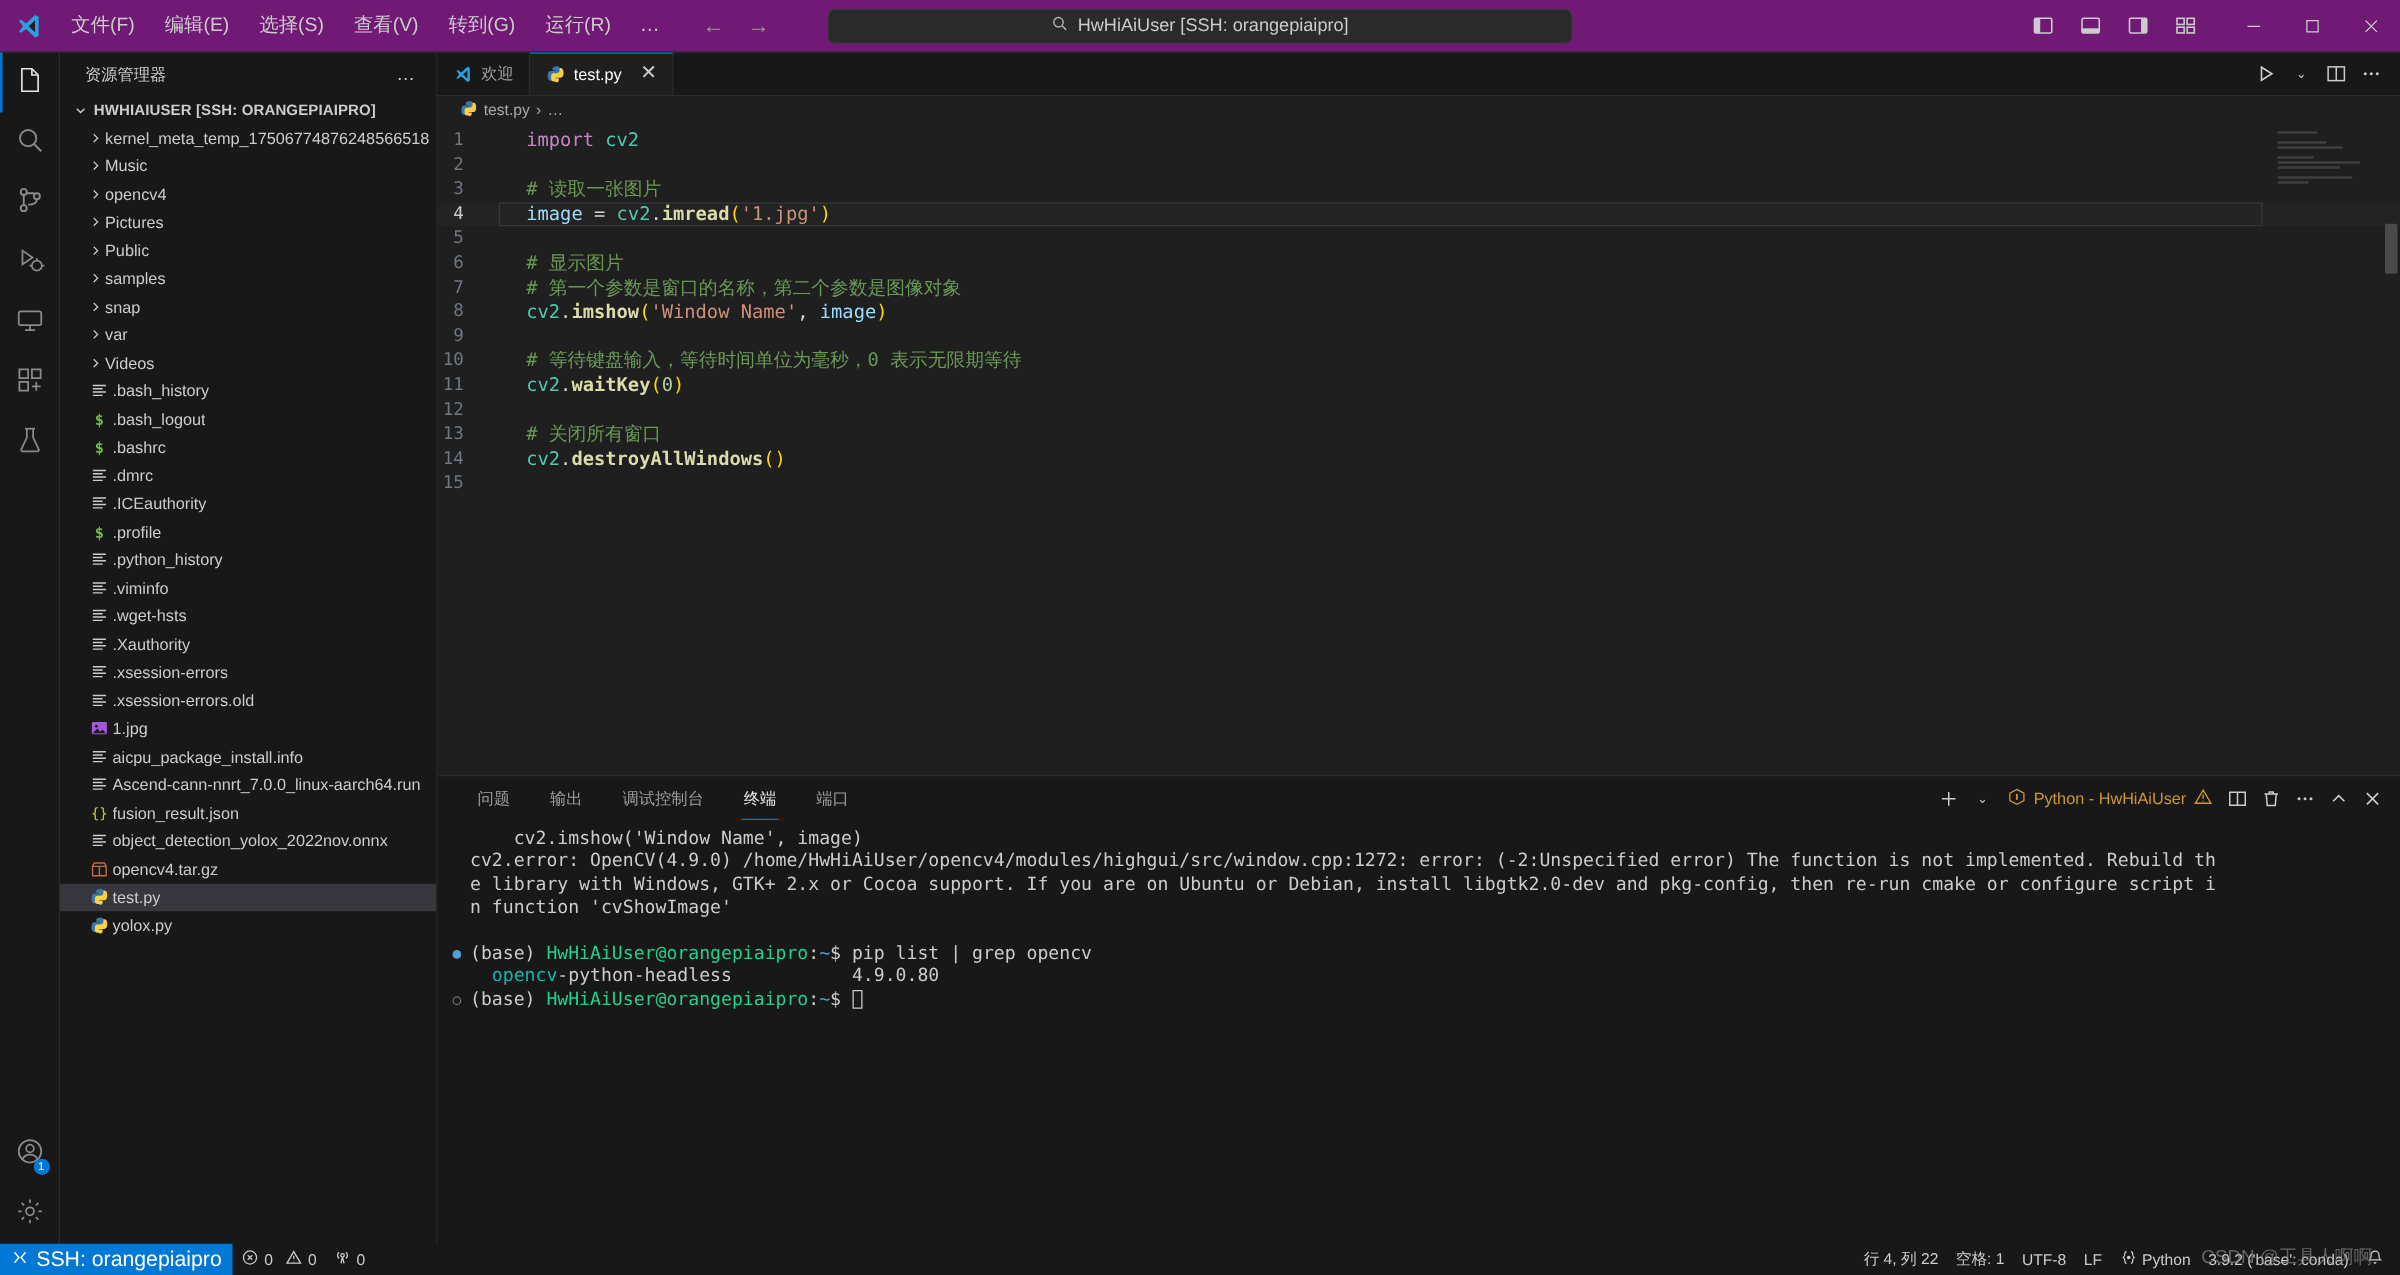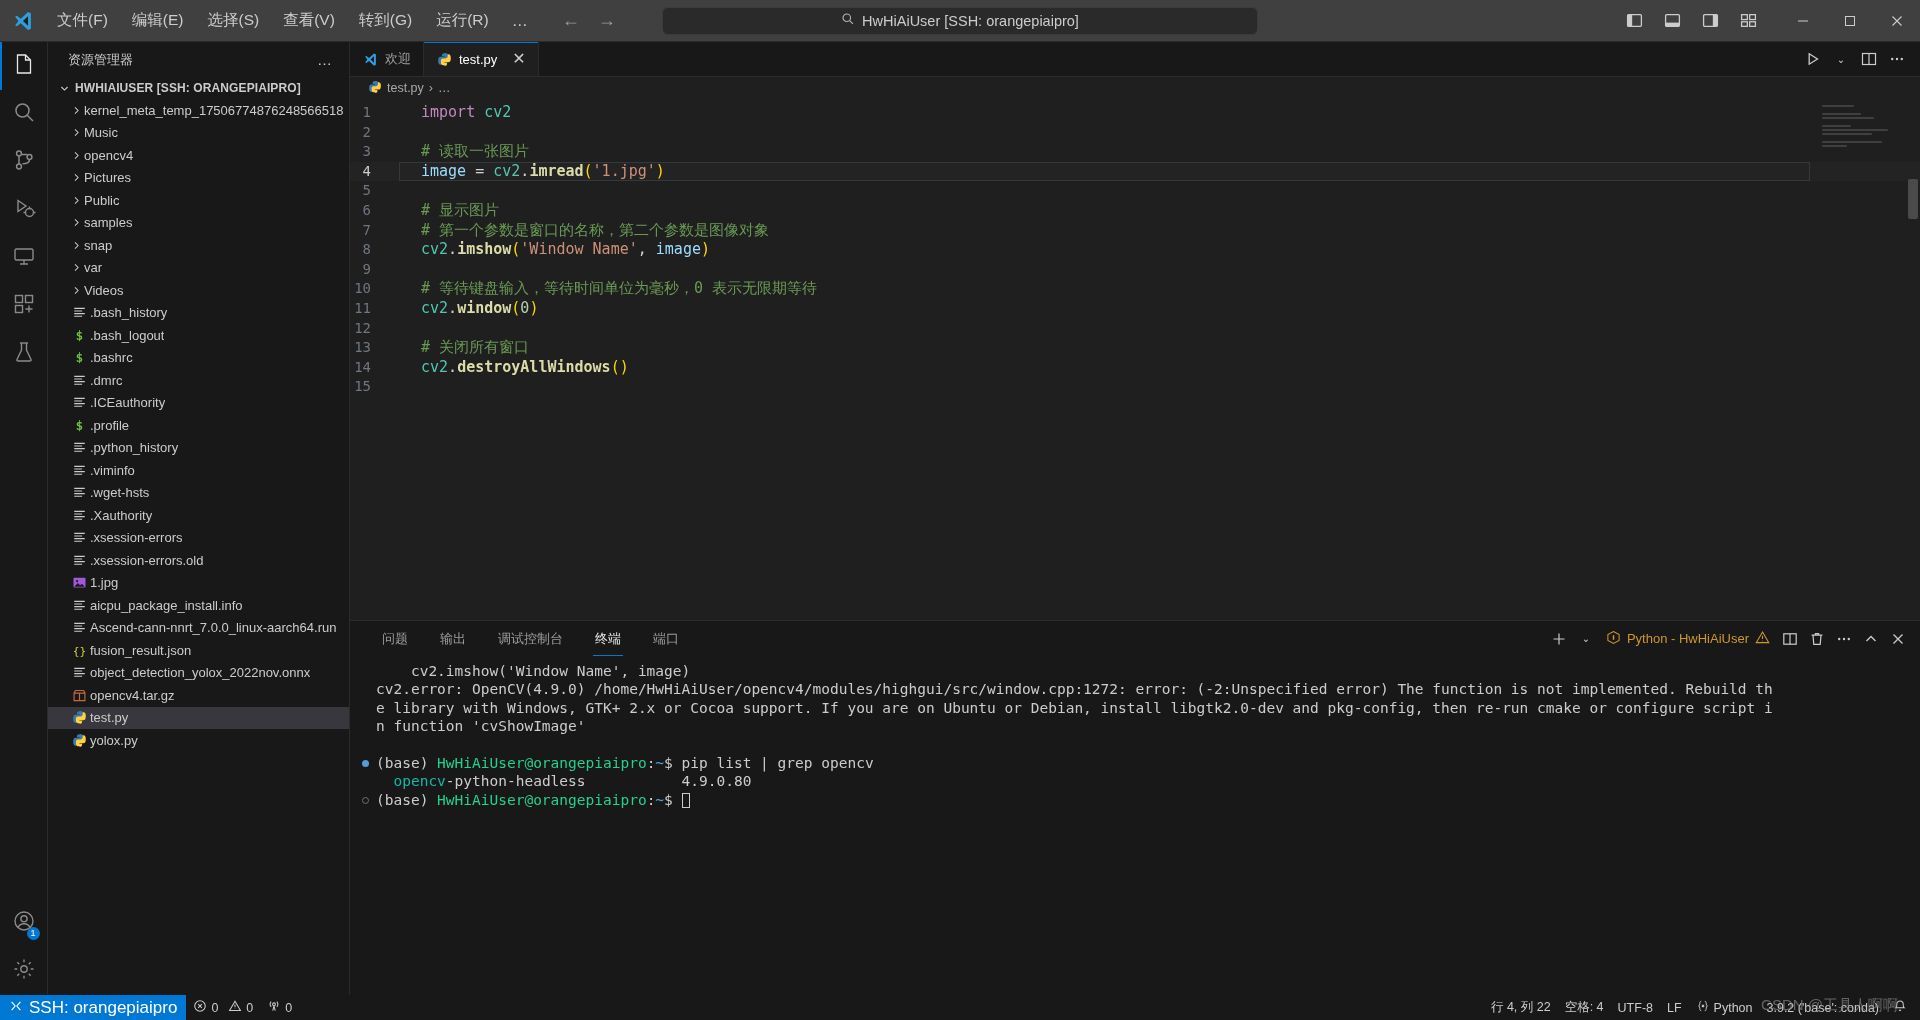--- a/index.html
+++ b/index.html
@@ -8,21 +8,21 @@
     background: #1f1f1f;
     font-family: "Liberation Sans", sans-serif;
     color: #cccccc;
     overflow: hidden;
   }
   .app { display: flex; flex-direction: column; width: 1920px; height: 1020px; }
 
   
   .titlebar {
     height: 42px; flex: 0 0 42px;
-    background: #404040;
+    background: #701a75;
     display: flex; align-items: center;
     border-bottom: 1px solid #2b2b2b;
     position: relative;
   }
   .vscode-logo { width: 46px; display: flex; align-items: center; justify-content: center; }
   .vscode-logo svg { width: 22px; height: 22px; }
   .menu { display: flex; align-items: center; gap: 2px; }
   .menu-item {
     padding: 5px 11px; font-size: 15.5px; color: #cccccc;
     border-radius: 4px; white-space: nowrap; cursor: default;
@@ -718,21 +718,21 @@
             <div class="cline">
               <div class="lnum">9</div>
               <div class="ctext"></div>
             </div>
             <div class="cline">
               <div class="lnum">10</div>
               <div class="ctext"><span class="c"># 等待键盘输入，等待时间单位为毫秒，</span><span class="c">0</span><span class="c"> 表示无限期等待</span></div>
             </div>
             <div class="cline">
               <div class="lnum">11</div>
-              <div class="ctext"><span class="id">cv2</span><span class="p">.</span><span class="fn">window</span><span class="br">(</span><span class="n">0</span><span class="br">)</span></div>
+              <div class="ctext"><span class="id">cv2</span><span class="p">.</span><span class="fn">waitKey</span><span class="br">(</span><span class="n">0</span><span class="br">)</span></div>
             </div>
             <div class="cline">
               <div class="lnum">12</div>
               <div class="ctext"></div>
             </div>
             <div class="cline">
               <div class="lnum">13</div>
               <div class="ctext"><span class="c"># 关闭所有窗口</span></div>
             </div>
             <div class="cline">
@@ -845,21 +845,21 @@
     </div>
     <div class="sb-item">
       <span><svg viewBox="0 0 16 16" fill="none" stroke="#cccccc" stroke-width="1.2">
             <circle cx="8" cy="6" r="1.6"></circle>
             <path d="M4.8 3.1a4.4 4.4 0 0 0 0 5.8M11.2 3.1a4.4 4.4 0 0 1 0 5.8M8 7.8 6.6 13.4M8 7.8l1.4 5.6"></path>
           </svg></span>
       <span>0</span>
     </div>
     <div class="sb-right">
       <div class="sb-item">行 4, 列 22</div>
-      <div class="sb-item">空格: 4</div>
+      <div class="sb-item">空格: 1</div>
       <div class="sb-item">UTF-8</div>
       <div class="sb-item">LF</div>
       <div class="sb-item">
         <span><svg viewBox="0 0 16 16" fill="none" stroke="#cccccc" stroke-width="1.1">
               <path d="M6 2.6C4.6 2.6 4.4 3.6 4.4 5c0 1.4-.5 2.4-1.4 3 .9.6 1.4 1.6 1.4 3 0 1.4.2 2.4 1.6 2.4M10 2.6c1.4 0 1.6 1 1.6 2.4 0 1.4.5 2.4 1.4 3-.9.6-1.4 1.6-1.4 3 0 1.4-.2 2.4-1.6 2.4"></path>
               <circle cx="8" cy="8" r="1.1" fill="#cccccc"></circle>
             </svg></span>
         <span>Python</span>
       </div>
       <div class="sb-item">3.9.2 ('base': conda)</div>

